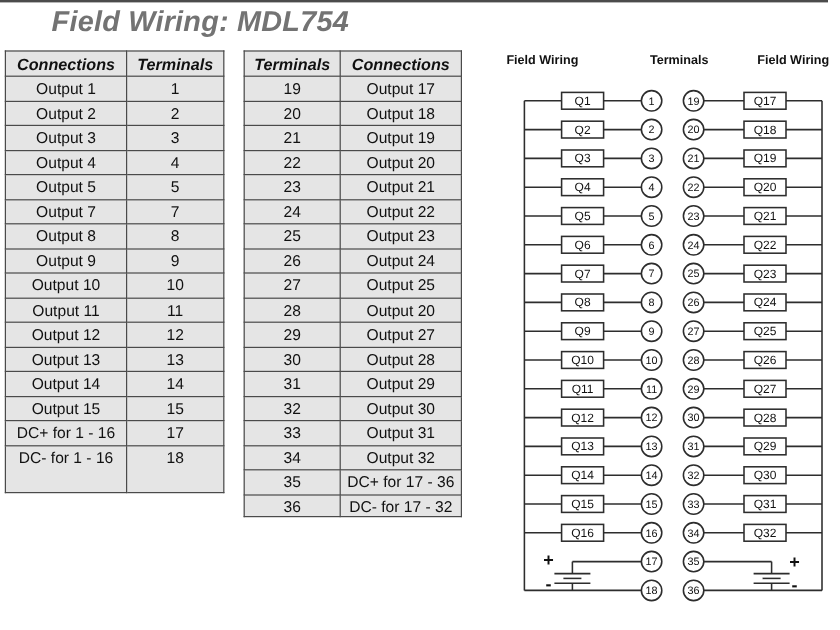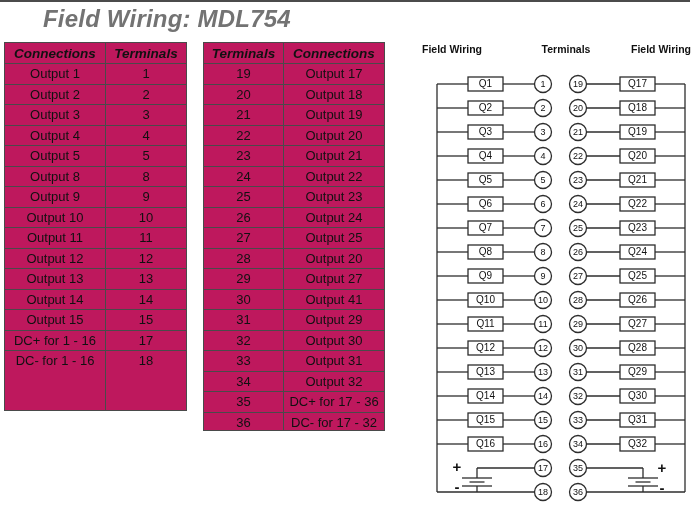--- a/index.html
+++ b/index.html
@@ -16,21 +16,21 @@
   }
 
   #title {
     position:absolute; left:10px; top:5px;
     font-size:24px; font-weight:bold; font-style:italic; color:#737373;
     white-space:nowrap; letter-spacing:.2px;margin-left:33px;
   }
 
   table.ttable {
     position:absolute; top:42px; height:369px;
-    border-collapse:collapse; table-layout:fixed; background:#be185d;
+    border-collapse:collapse; table-layout:fixed; background:#e5e5e5;
   }
   #left-table  { left:4px;  width:182px; }
   #right-table { left:203px; width:181px; }
   .ttable th, .ttable td {
     border:1.3px solid #4a4a4a; padding:0; text-align:center;
     vertical-align:middle; font-size:13px; color:#111; overflow:hidden;
     white-space:nowrap;
   }
   .ttable thead tr { height:21px; }
   .ttable tbody tr { height:20.5px; }
@@ -83,20 +83,24 @@
         </tr>
         <tr>
           <td>Output 4</td>
           <td>4</td>
         </tr>
         <tr>
           <td>Output 5</td>
           <td>5</td>
         </tr>
         <tr>
+          <td>Output 7</td>
+          <td>7</td>
+        </tr>
+        <tr>
           <td>Output 8</td>
           <td>8</td>
         </tr>
         <tr>
           <td>Output 9</td>
           <td>9</td>
         </tr>
         <tr>
           <td>Output 10</td>
           <td>10</td>
@@ -183,21 +187,21 @@
         <tr>
           <td>28</td>
           <td>Output 20</td>
         </tr>
         <tr>
           <td>29</td>
           <td>Output 27</td>
         </tr>
         <tr>
           <td>30</td>
-          <td>Output 41</td>
+          <td>Output 28</td>
         </tr>
         <tr>
           <td>31</td>
           <td>Output 29</td>
         </tr>
         <tr>
           <td>32</td>
           <td>Output 30</td>
         </tr>
         <tr>

